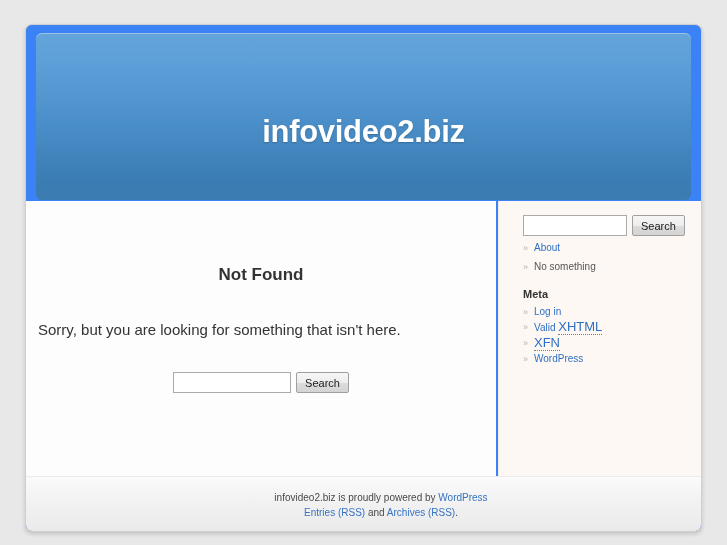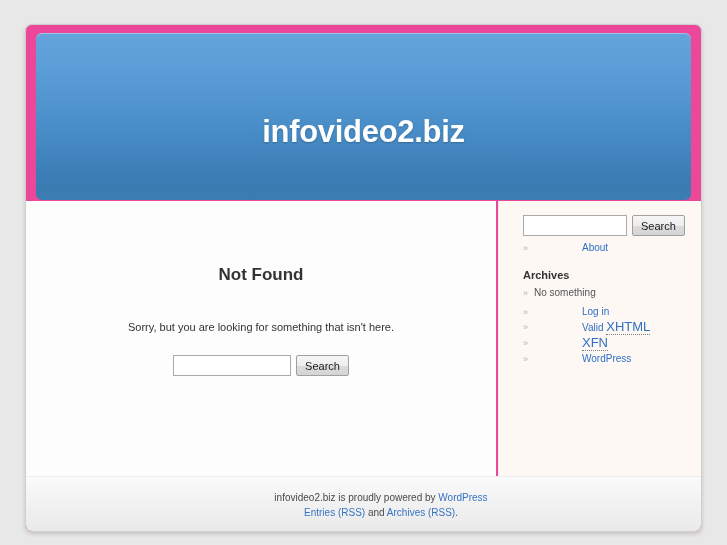--- a/index.html
+++ b/index.html
@@ -13,21 +13,21 @@
     font-family: "Liberation Sans", sans-serif;
     overflow: hidden;
   }
 
   #page {
     position: absolute;
     left: 25px;
     top: 24px;
     width: 677px;
     height: 508px;
-    background: #ec4899;
+    background: #3b82f6;
     border: 1px solid #cfcfcf;
     border-radius: 7px;
     box-shadow: 0 2px 4px rgba(0,0,0,0.16);
     overflow: hidden;
     box-sizing: border-box;
   }
 
   
   #header {
     position: absolute;
@@ -72,24 +72,24 @@
 
   #not-found-title {
     margin: 16px;
     padding: 48px 0 0 0;
     text-align: center;
     font-size: 17px;
     font-weight: bold;
     color: #333333;
   }
   #not-found-text {
-    margin: 0;
+    margin: 12px;
     padding: 20px 0 0 0;
-    text-align: center;
-    font-size: 11px;
+    text-align: left;
+    font-size: 15px;
     color: #333333;
   }
 
   .searchform {
     text-align: center;
     padding-top: 22px;
     font-size: 0;
   }
   .search-input {
     width: 110px;
@@ -165,21 +165,20 @@
     top: 2px;
     color: #b6b0a9;
     font-size: 9px;
   }
   a {
     color: #2a5db0;
     text-decoration: none;
   }
   .sidebar-link {
     color: #2f6fc4;
-    margin-left: 48px;
   }
   .no-items {
     color: #555555;
   }
   abbr {
     border-bottom: 1px dotted #7d7d7d;
     text-decoration: none;
     font-size: 13px;
   }
 
@@ -235,28 +234,26 @@
         <button class="search-submit" type="button">Search</button>
       </form>
 
       <div id="widget-area">
           <div class="widget">
             <ul>
               <li><span class="bullet">»</span><a href="#" class="sidebar-link">About</a></li>
             </ul>
           </div>
           <div class="widget">
-            <h3 class="widget-title">Archives</h3>
-          </div>
-          <div class="widget">
             <ul>
               <li><span class="bullet">»</span><span class="no-items">No something</span></li>
             </ul>
           </div>
           <div class="widget">
+            <h3 class="widget-title">Meta</h3>
             <ul>
               <li><span class="bullet">»</span><a href="#" class="sidebar-link">Log in</a></li>
               <li><span class="bullet">»</span><a href="#" class="sidebar-link">Valid <abbr>XHTML</abbr></a></li>
               <li><span class="bullet">»</span><a href="#" class="sidebar-link"><abbr>XFN</abbr></a></li>
               <li><span class="bullet">»</span><a href="#" class="sidebar-link">WordPress</a></li>
             </ul>
           </div>
         </div>
 
     </div>

